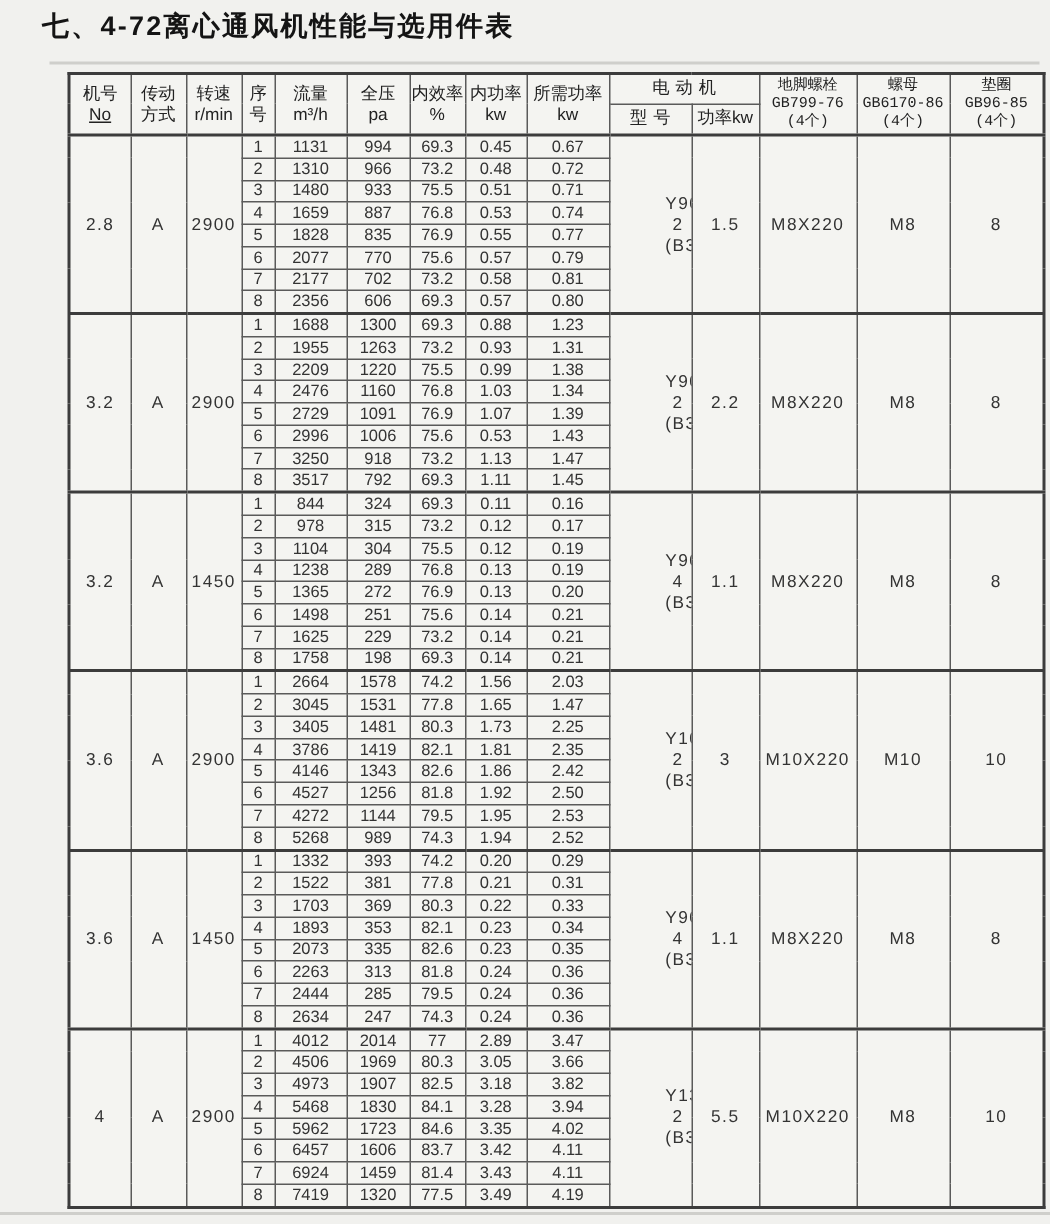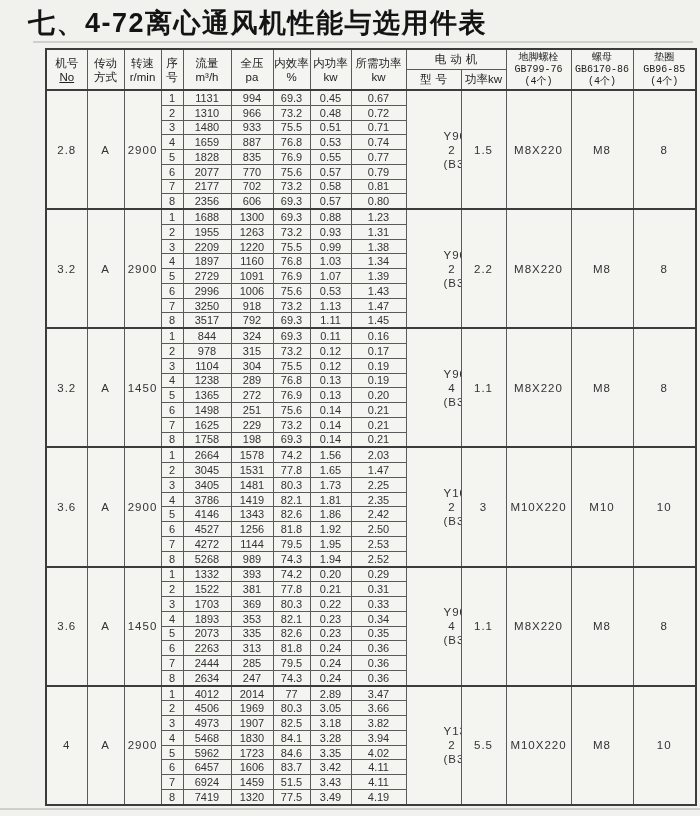--- a/index.html
+++ b/index.html
@@ -4,21 +4,21 @@
 <style>
   html,body{margin:0;padding:0;}
   body{
     width:700px;height:816px;position:relative;overflow:hidden;
     background:#f1f1ee;
     font-family:"Liberation Sans","DejaVu Sans",sans-serif;
     color:#2e2e2e;
   }
   .page-title{
     position:absolute;left:28px;top:5px;
-    font-size:27px;font-weight:bold;color:#141414;letter-spacing:1.5px;
+    font-size:18px;font-weight:bold;color:#141414;letter-spacing:1.5px;
     white-space:nowrap;
   }
   .scan-line{position:absolute;height:2px;background:#cfcfcb;}
   .scan-line.top{left:33px;top:41px;width:660px;}
   .scan-line.bottom{left:0;top:808px;width:700px;}
   table.spec{
     position:absolute;left:45px;top:48px;
     width:647px;height:758px;
     border-collapse:collapse;table-layout:fixed;
     background:#f4f4f1;
@@ -234,21 +234,21 @@
       <tr>
         <td>3</td>
         <td>2209</td>
         <td>1220</td>
         <td>75.5</td>
         <td>0.99</td>
         <td>1.38</td>
       </tr>
       <tr>
         <td>4</td>
-        <td>1897</td>
+        <td>2476</td>
         <td>1160</td>
         <td>76.8</td>
         <td>1.03</td>
         <td>1.34</td>
       </tr>
       <tr>
         <td>5</td>
         <td>2729</td>
         <td>1091</td>
         <td>76.9</td>
@@ -560,21 +560,21 @@
         <td>6457</td>
         <td>1606</td>
         <td>83.7</td>
         <td>3.42</td>
         <td>4.11</td>
       </tr>
       <tr>
         <td>7</td>
         <td>6924</td>
         <td>1459</td>
-        <td>51.5</td>
+        <td>81.4</td>
         <td>3.43</td>
         <td>4.11</td>
       </tr>
       <tr>
         <td>8</td>
         <td>7419</td>
         <td>1320</td>
         <td>77.5</td>
         <td>3.49</td>
         <td>4.19</td>

